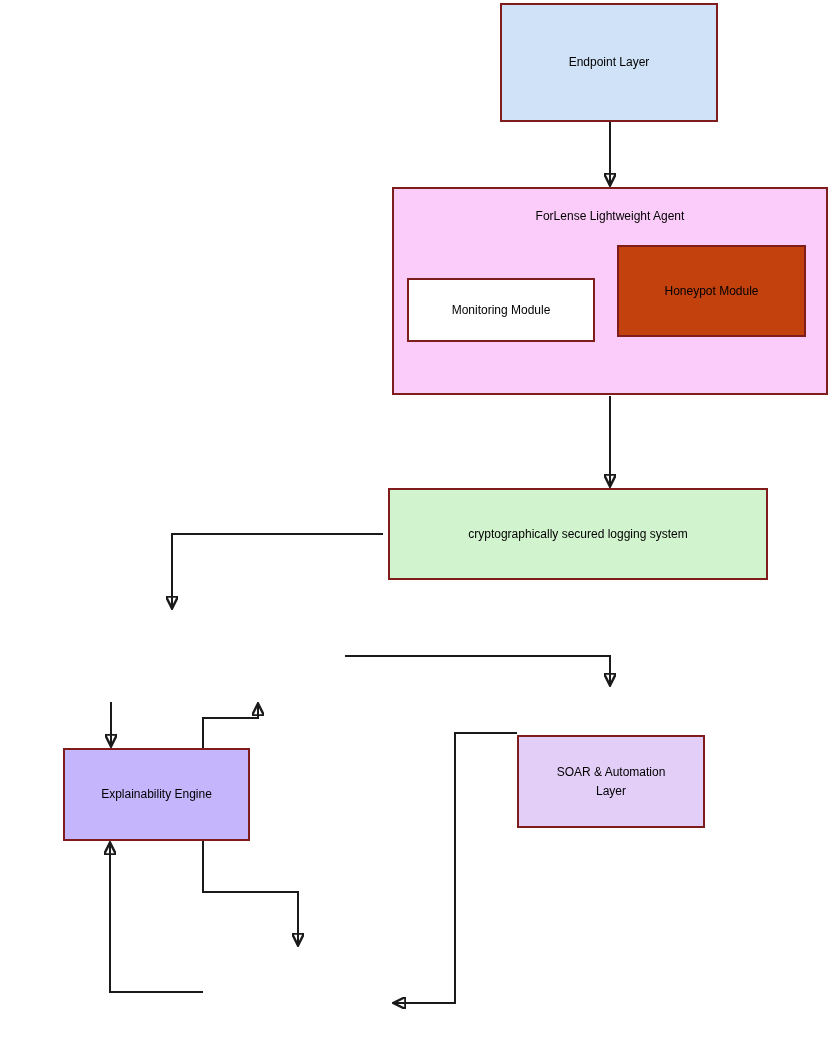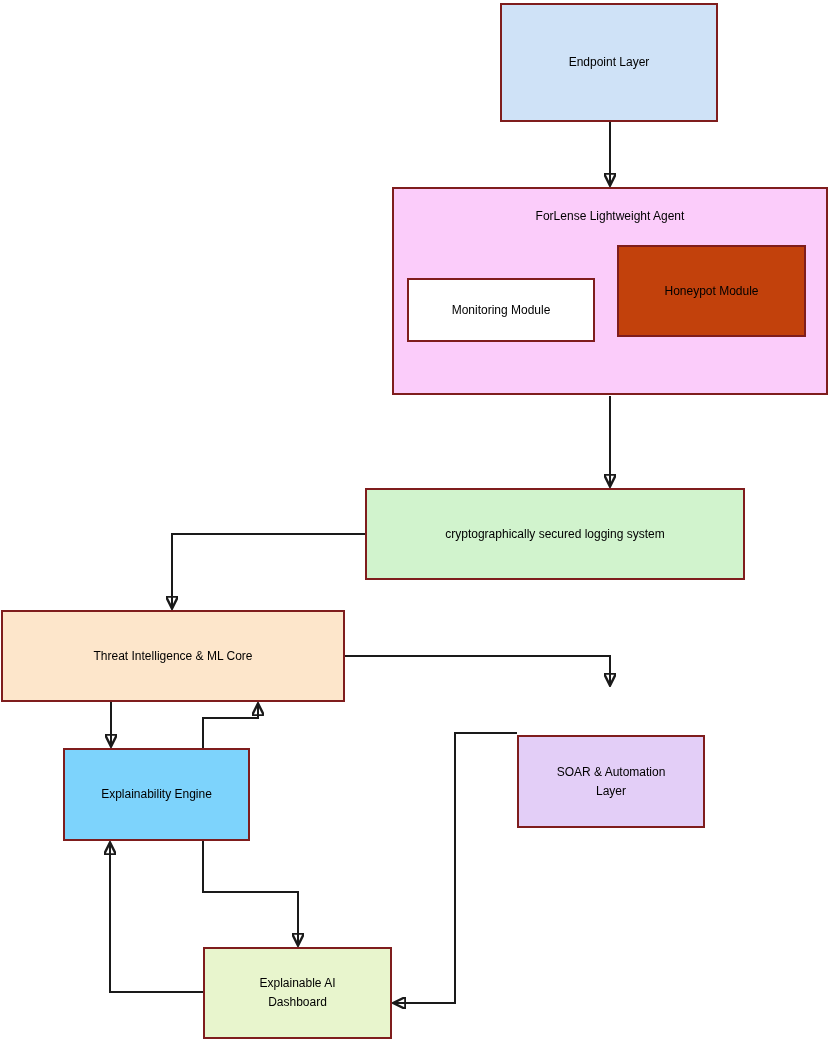--- a/index.html
+++ b/index.html
@@ -44,21 +44,21 @@
     white-space: pre-line;
     padding: 0 6px;
   }
   
   .n-endpoint   { left: 500px; top: 3px;   width: 218px; height: 119px; }
   .n-agent      { left: 392px; top: 187px; width: 436px; height: 208px;
                   align-items: flex-start; }
   .n-agent .lbl { padding-top: 18px; }
   .n-monitoring { left: 407px; top: 245px; width: 188px; height: 64px; margin-top: 33px; }
   .n-honeypot   { left: 617px; top: 245px; width: 189px; height: 92px; }
-  .n-logging    { left: 365px; top: 488px; width: 380px; height: 92px; }
+  .n-logging    { left: 388px; top: 488px; width: 380px; height: 92px; }
   .n-ticore     { left: 1px;   top: 610px; width: 344px; height: 92px; }
   .n-soar       { left: 517px; top: 687px; width: 188px; height: 93px; }
   .n-engine     { left: 63px;  top: 748px; width: 187px; height: 93px; }
   .n-dashboard  { left: 203px; top: 947px; width: 189px; height: 92px; }
 </style>
 </head>
 <body>
 
 <div class="canvas">
 
@@ -92,31 +92,24 @@
   </div>
 
   <div class="node n-honeypot" style="background-color: #c2410c;">
     <span class="lbl">Honeypot Module</span>
   </div>
 
   <div class="node n-logging" style="background-color: rgb(209, 243, 205);">
     <span class="lbl">cryptographically secured logging system</span>
   </div>
 
-  <div class="node n-ticore" style="background-color: rgb(253, 230, 203);">
-    <span class="lbl">Threat Intelligence &amp; ML Core</span>
-  </div>
 
   <div class="node n-soar" style="background-color: rgb(227, 206, 247); margin-top: 48px;">
     <span class="lbl">SOAR &amp; Automation
 Layer</span>
   </div>
 
-  <div class="node n-engine" style="background-color: #7dd3fc;">
+  <div class="node n-engine" style="background-color: #c4b5fd;">
     <span class="lbl">Explainability Engine</span>
   </div>
 
-  <div class="node n-dashboard" style="background-color: rgb(232, 245, 205);">
-    <span class="lbl">Explainable AI
-Dashboard</span>
-  </div>
 
 </div>
 
 </body></html>

